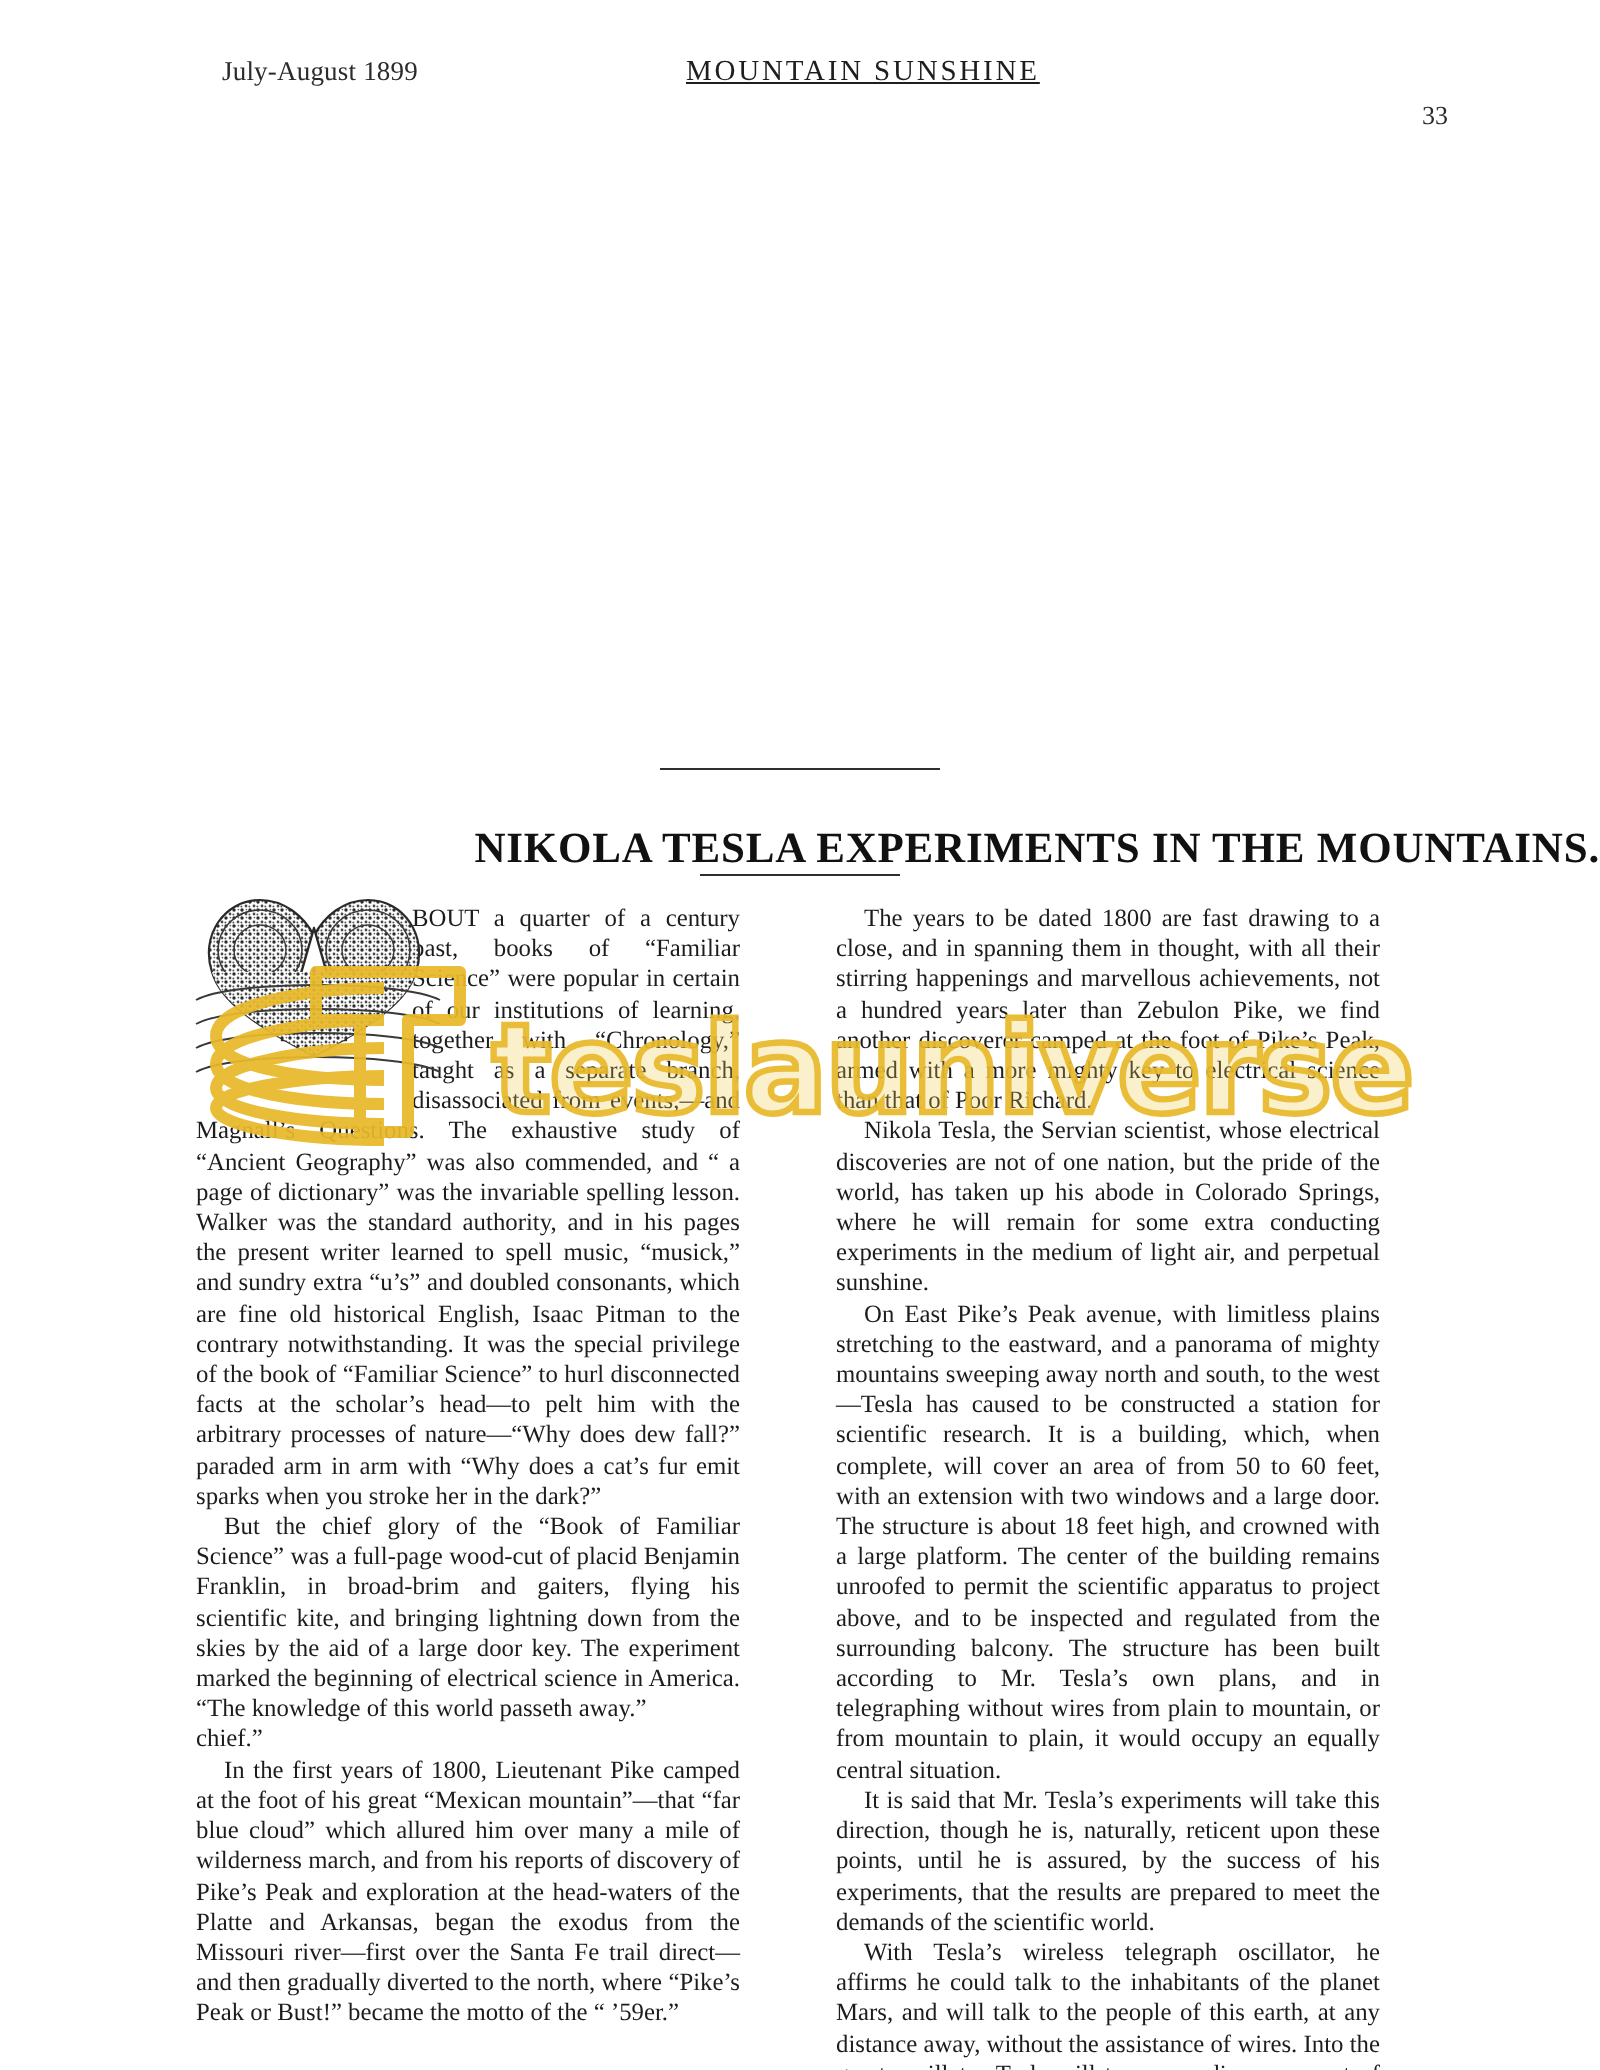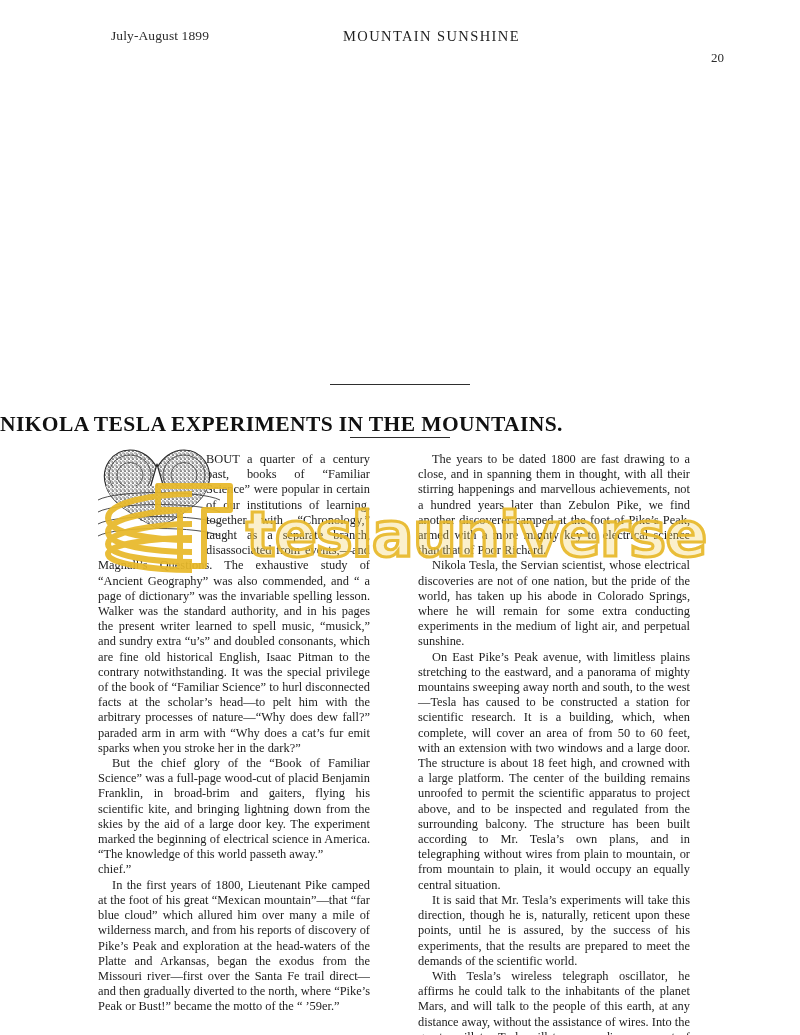--- a/index.html
+++ b/index.html
@@ -38,20 +38,21 @@
     white-space: nowrap;
   }
   .magazine-title {
     position: absolute;
     left: 320px;
     top: 0;
     font-size: 14.5px;
     letter-spacing: 1.4px;
     color: #1e1e1e;
     white-space: nowrap;
+    text-decoration: underline;
   }
   .page-number {
     position: absolute;
     left: 688px;
     top: 22px;
     font-size: 13px;
     color: #2b2b2b;
   }
 
   
@@ -69,21 +70,21 @@
     top: 437px;
     width: 100px;
     height: 1px;
     background: #2e2e2e;
   }
   .article-title {
     position: absolute;
     left: 0;
     top: 398px;
     width: 800px;
-    text-align: left;
+    text-align: right;
     font-size: 21.5px;
     letter-spacing: 0.4px;
     color: #111;
     white-space: nowrap;
   }
 
   
   .col {
     position: absolute;
     top: 452px;
@@ -155,21 +156,21 @@
   }
 </style>
 </head>
 <body>
 
 <div id="page">
 
   <div class="running-head">
     <span class="issue-date">July-August 1899</span>
     <span class="magazine-title">MOUNTAIN SUNSHINE</span>
-    <span class="page-number">20</span>
+    <span class="page-number">33</span>
   </div>
 
   <div class="rule-top"></div>
   <h1 class="article-title">NIKOLA TESLA EXPERIMENTS IN THE MOUNTAINS.</h1>
   <div class="rule-bottom"></div>
 
   <div class="col col-left">
     <p class="lead">
       <span class="dropcap-float"></span><span>BOUT a quarter of a century past, books of “Familiar Science” were popular in certain of our institutions of learning, together with “Chronology,” taught as a separate branch, disassociated from events,—and Magnall’s Questions. The exhaustive study of “Ancient Geography” was also commended, and “ a page of dictionary” was the invariable spelling lesson. Walker was the standard authority, and in his pages the present writer learned to spell music, “musick,” and sundry extra “u’s” and doubled consonants, which are fine old historical English, Isaac Pitman to the contrary notwithstanding. It was the special privilege of the book of “Familiar Science” to hurl disconnected facts at the scholar’s head—to pelt him with the arbitrary processes of nature—“Why does dew fall?” paraded arm in arm with “Why does a cat’s fur emit sparks when you stroke her in the dark?”</span>
     </p>

